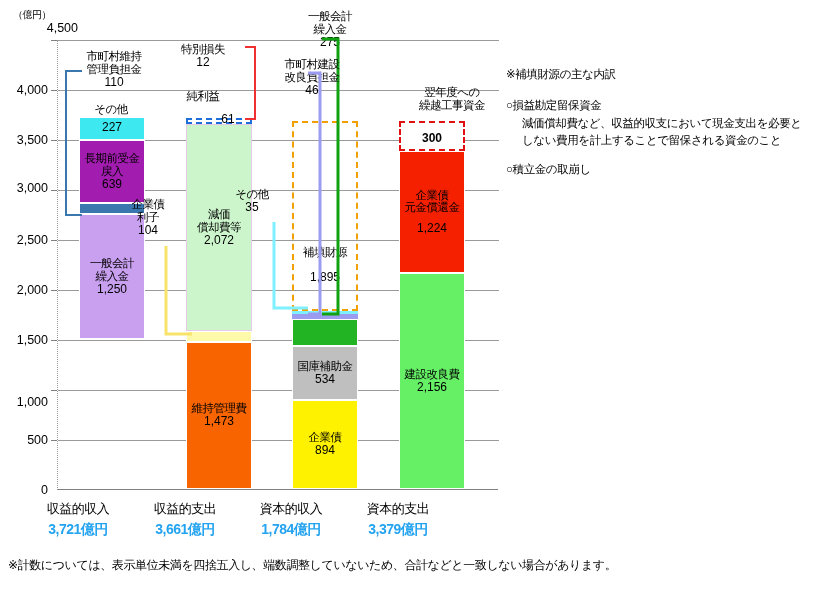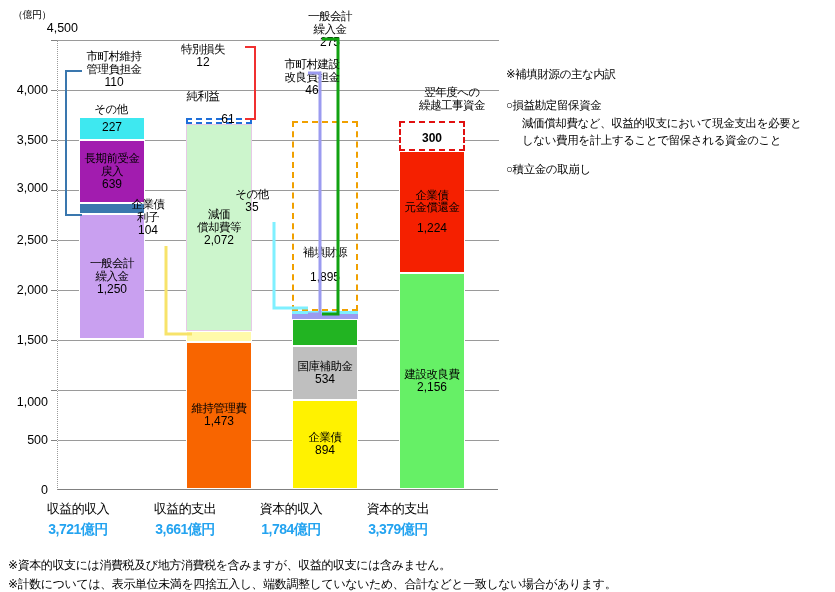--- a/index.html
+++ b/index.html
@@ -304,15 +304,14 @@
     <div>○損益勘定留保資金</div>
     <div class="ind">減価償却費など、収益的収支において現金支出を必要と</div>
     <div class="ind">しない費用を計上することで留保される資金のこと</div>
   </div>
   <div class="grp">
     <div>○積立金の取崩し</div>
   </div>
 </div>
 
 <div id="bottom-notes">
-  <div>※資本的収支には消費税及び地方消費税を含みますが、収益的収支には含みません。</div>
   <div>※計数については、表示単位未満を四捨五入し、端数調整していないため、合計などと一致しない場合があります。</div>
 </div>
 
 </body></html>

